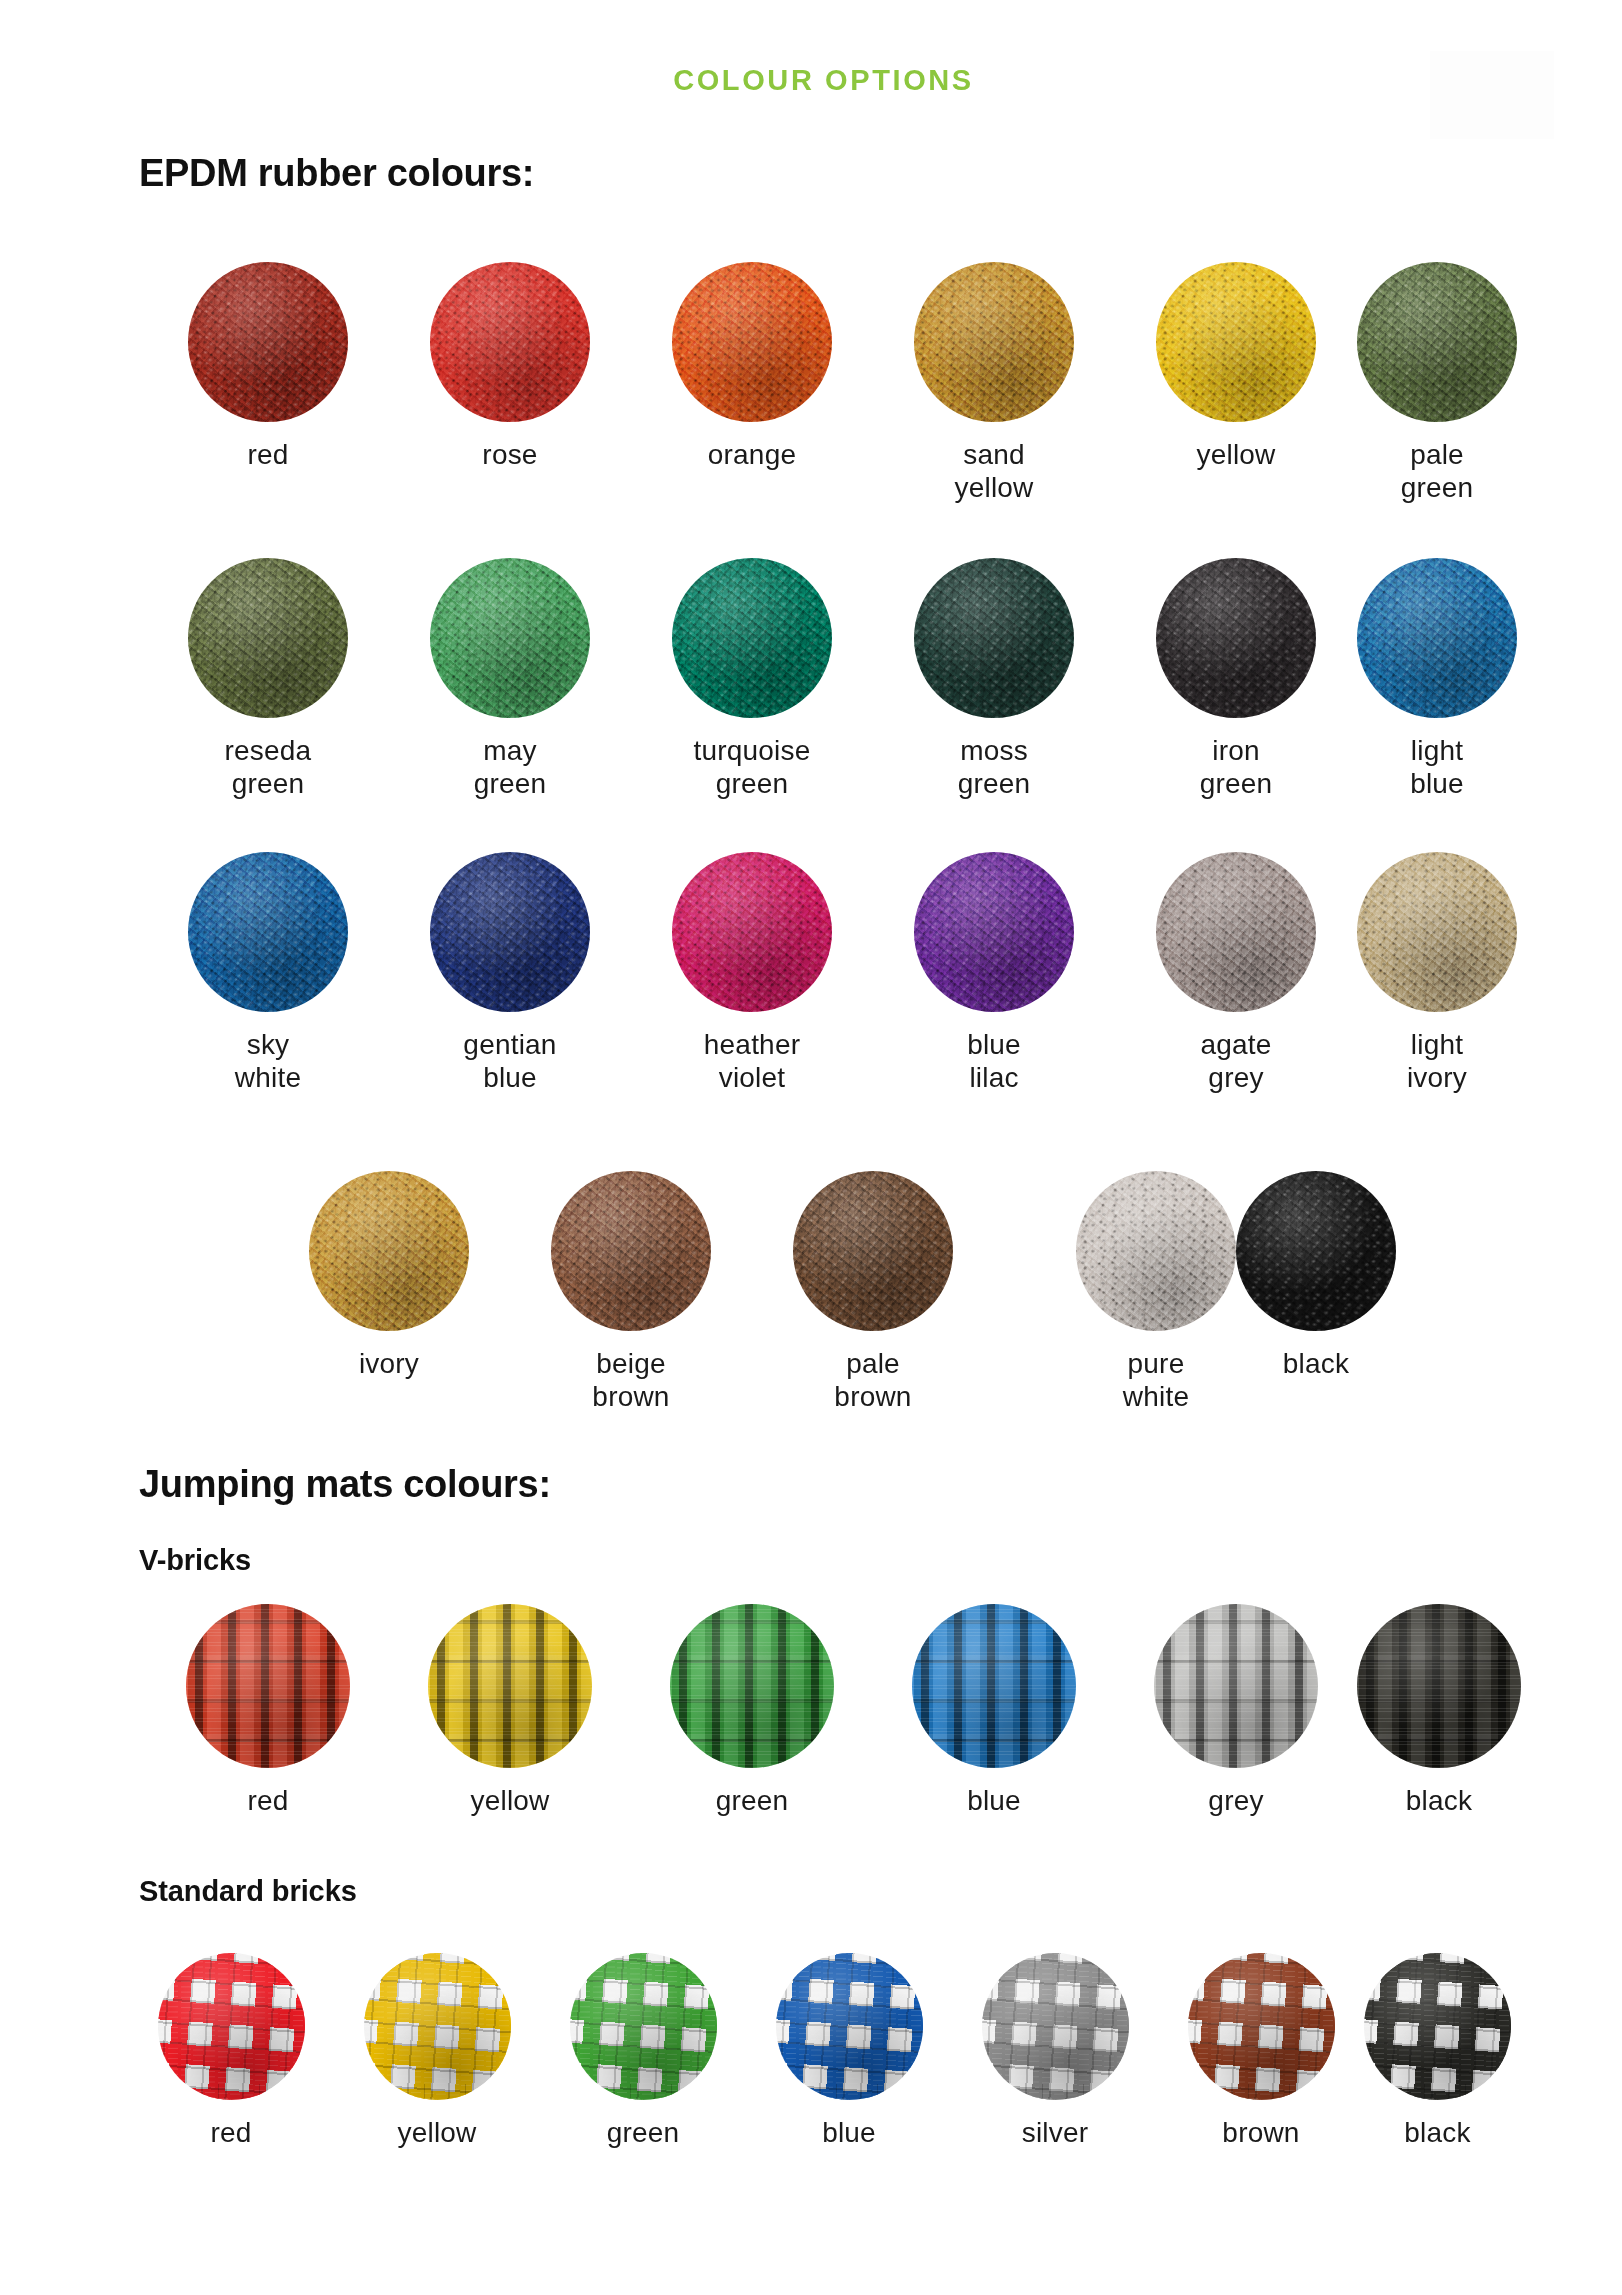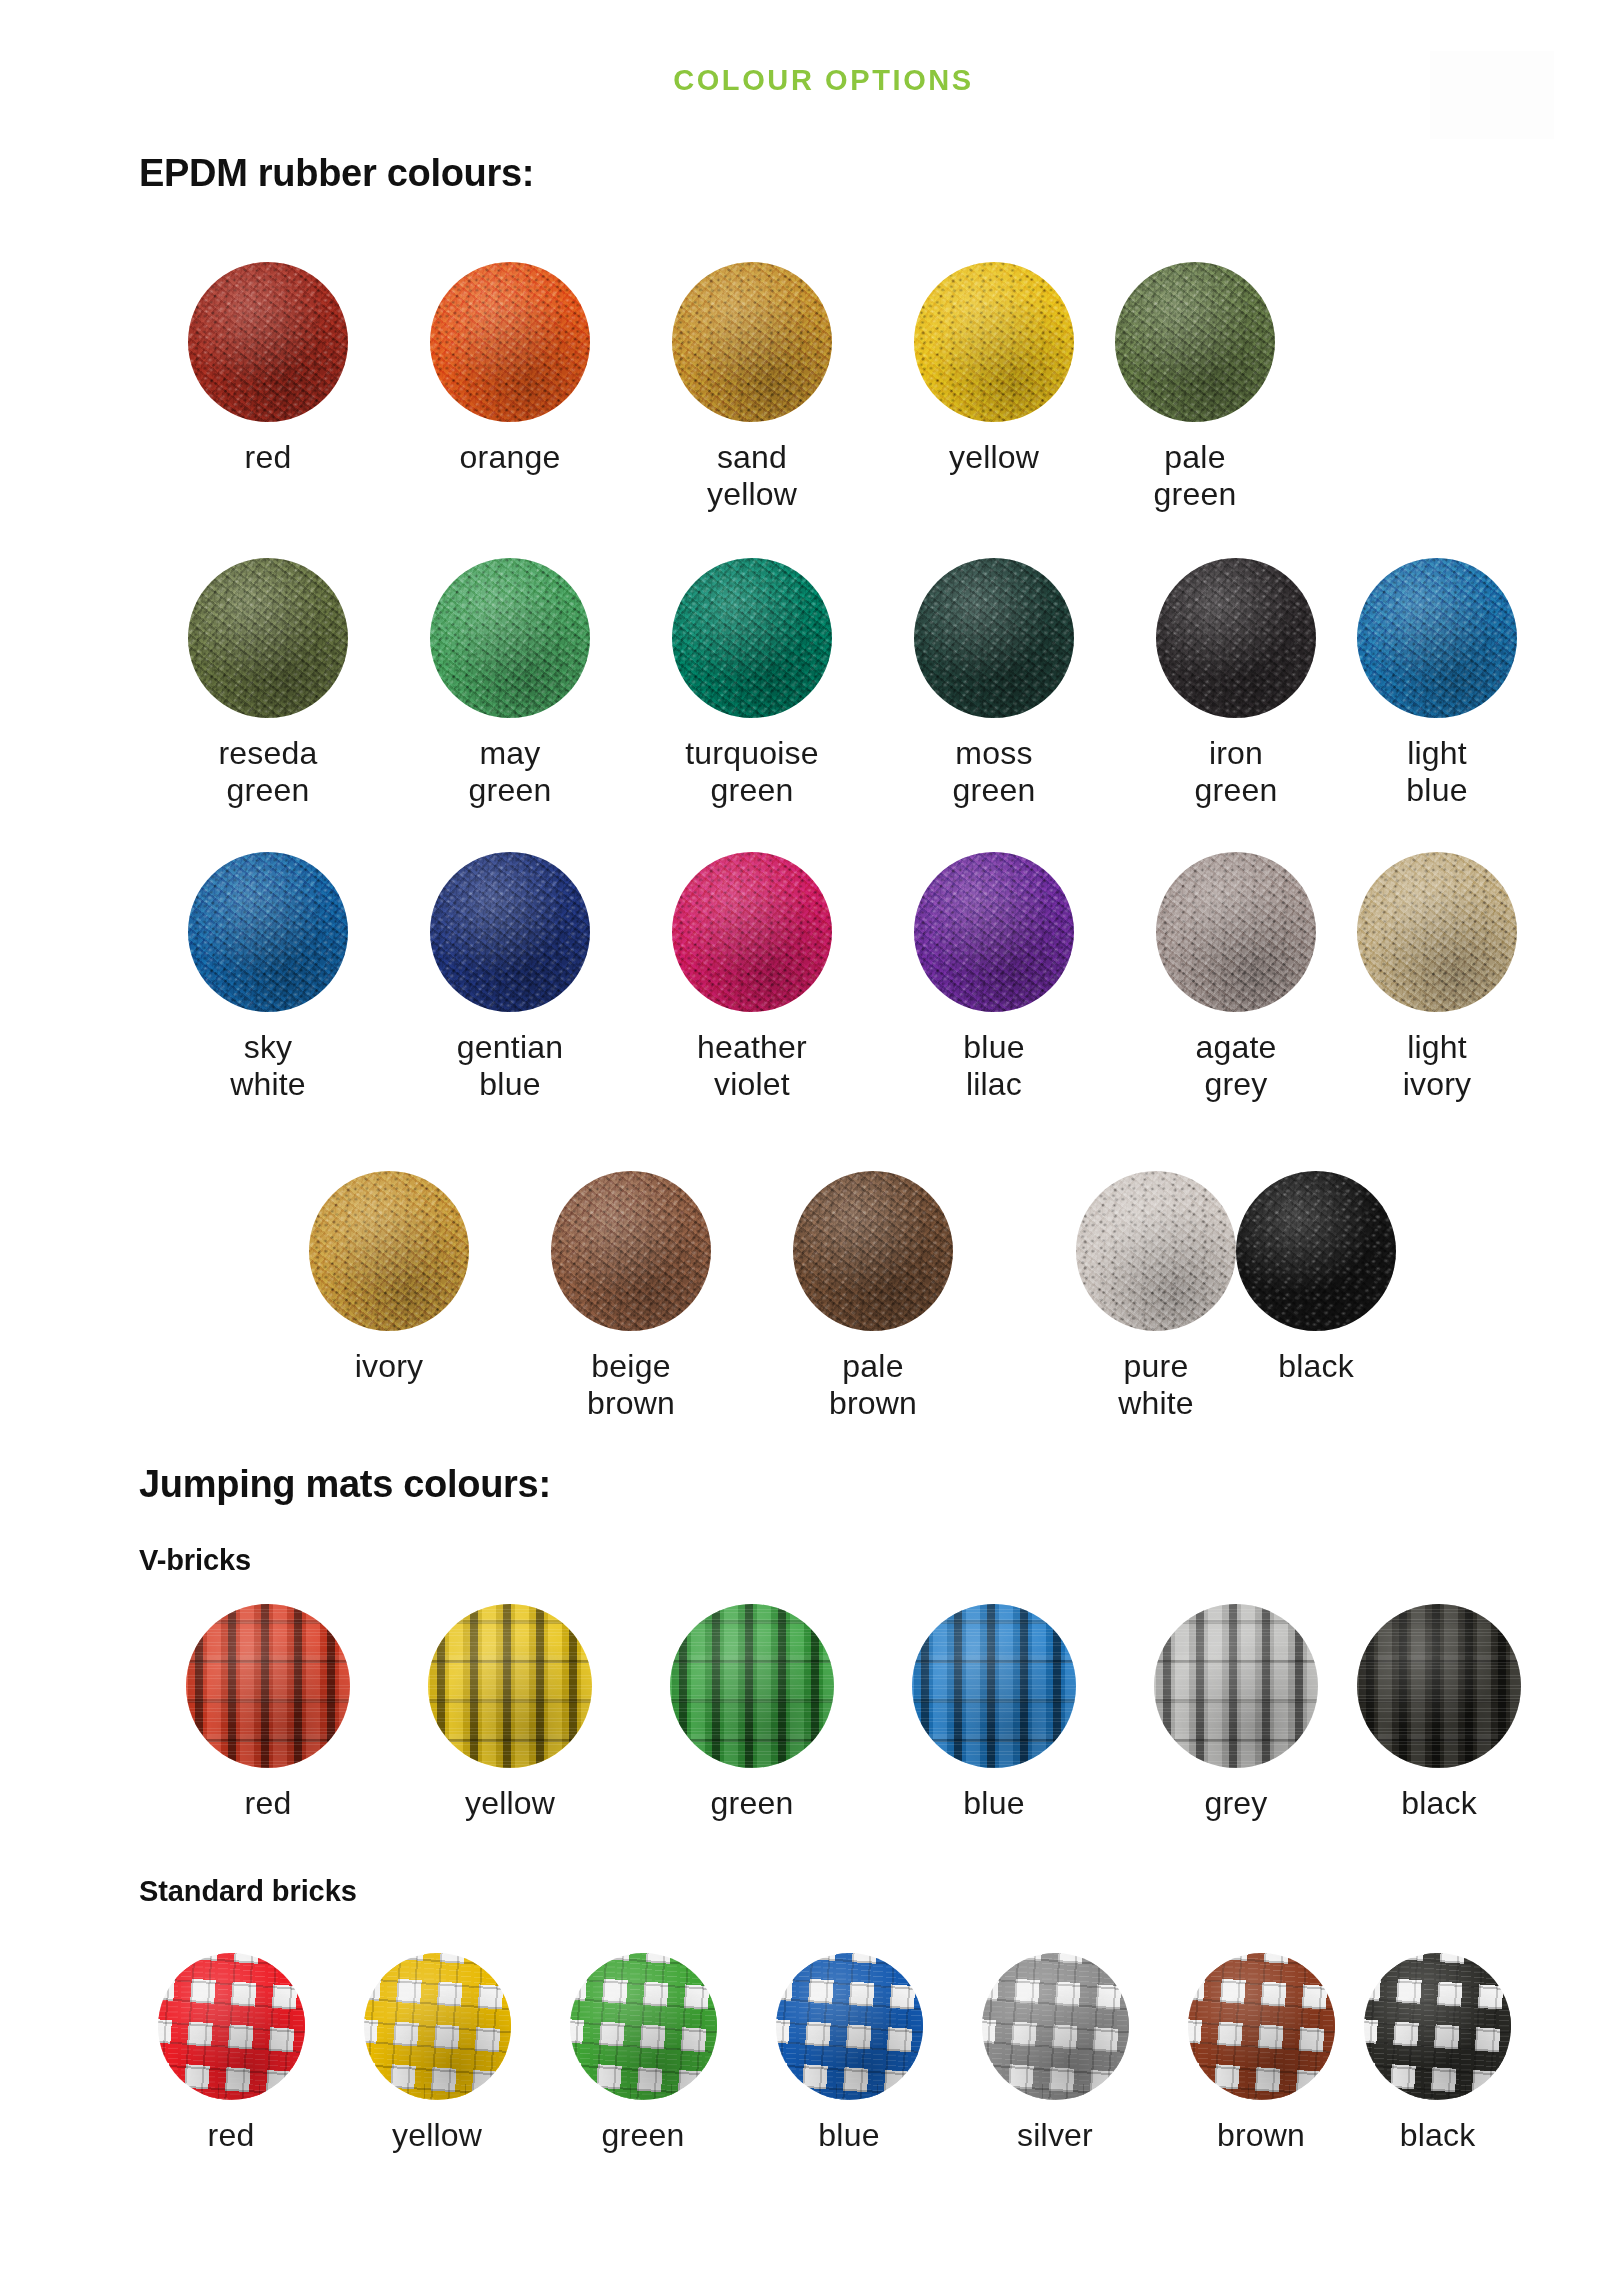--- a/index.html
+++ b/index.html
@@ -85,21 +85,21 @@
     border-radius: 50%;
     position: relative;
     overflow: hidden;
     background-color: #999;
     flex: none;
   }
 
   .label {
     margin-top: 17px;
     text-align: center;
-    font-size: 32px;
+    font-size: 28px;
     line-height: 1.17;
     color: #1a1a1a;
     font-family: "Liberation Sans", sans-serif;
     white-space: pre-line;
     letter-spacing: 0.2px;
   }
 
   
   .tex-epdm::before,
   .tex-epdm::after {
@@ -235,20 +235,26 @@
 
   <div id="rows-root">
       <div class="row" style="top: 262px; left: 147px;">
         <div class="cell" style="width: 242px;">
           <div class="swatch tex-epdm" style="width: 160px; height: 160px; background-color: rgb(158, 42, 30); --brickcol: #9E2A1E;">
             <div class="vignette"></div>
           </div>
           <div class="label" style="width: 160px;">red</div>
         </div>
         <div class="cell" style="width: 242px;">
+          <div class="swatch tex-epdm" style="width: 160px; height: 160px; background-color: rgb(214, 52, 44); --brickcol: #D6342C;">
+            <div class="vignette"></div>
+          </div>
+          <div class="label" style="width: 160px;">rose</div>
+        </div>
+        <div class="cell" style="width: 242px;">
           <div class="swatch tex-epdm" style="width: 160px; height: 160px; background-color: rgb(226, 88, 27); --brickcol: #E2581B;">
             <div class="vignette"></div>
           </div>
           <div class="label" style="width: 160px;">orange</div>
         </div>
         <div class="cell" style="width: 242px;">
           <div class="swatch tex-epdm" style="width: 160px; height: 160px; background-color: rgb(196, 146, 46); --brickcol: #C4922E;">
             <div class="vignette"></div>
           </div>
           <div class="label" style="width: 160px;">sand

